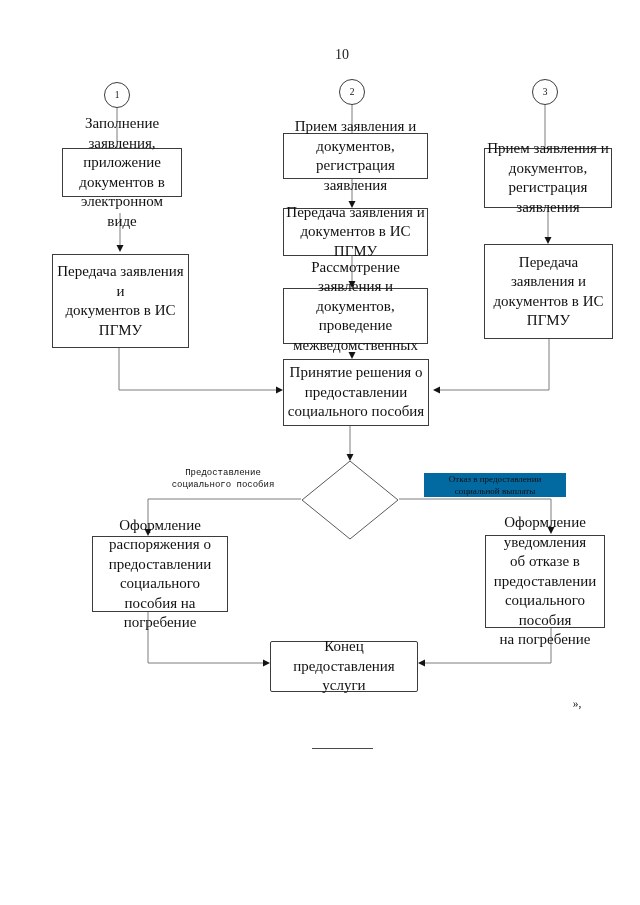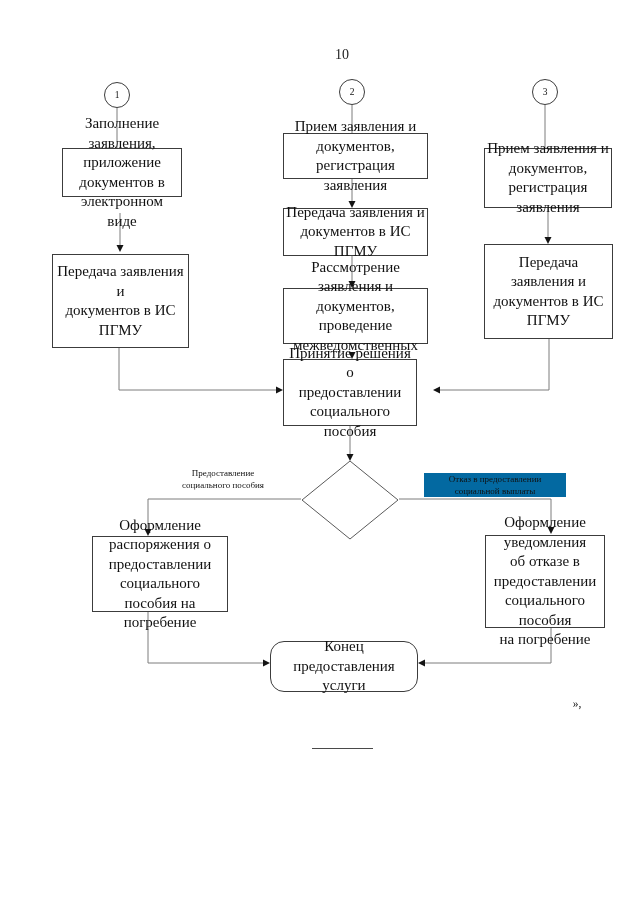--- a/index.html
+++ b/index.html
@@ -11,21 +11,21 @@
     position:absolute;left:330px;top:47px;width:24px;text-align:center;
     font-size:14px;color:#222;
   }
   svg.wires{position:absolute;left:0;top:0;}
   .box{
     position:absolute;border:1px solid #3c3c3c;background:#fff;
     display:flex;align-items:center;justify-content:center;
     text-align:center;font-size:15px;line-height:1.3;white-space:pre-line;
     padding:2px;box-sizing:border-box;color:#111;
   }
-  .terminator{border-radius:14px;}
+  .terminator{border-radius:2px;}
   .circle{
     position:absolute;width:26px;height:26px;border:1px solid #3c3c3c;
     border-radius:50%;background:#fff;display:flex;align-items:center;
     justify-content:center;font-size:9.5px;box-sizing:border-box;
   }
   .flabel{
     position:absolute;text-align:center;font-size:9px;line-height:1.35;
     white-space:pre-line;color:#111;
   }
   .flabel.bg{background:#0369a1;}
@@ -99,33 +99,33 @@
 
   <div class="box" style="left:283px;top:133px;width:145px;height:46px;">Прием заявления и
 документов, регистрация
 заявления</div>
   <div class="box" style="left:283px;top:208px;width:145px;height:48px;">Передача заявления и
 документов в ИС ПГМУ</div>
   <div class="box" style="left:283px;top:288px;width:145px;height:56px;">Рассмотрение заявления и
 документов, проведение
 межведомственных
 проверок</div>
-  <div class="box" style="left:283px;top:359px;width:134px;height:67px;">Принятие решения о
+  <div class="box" style="left:283px;top:359px;width:146px;height:67px;">Принятие решения о
 предоставлении
 социального пособия</div>
 
   <div class="box" style="left:484px;top:148px;width:128px;height:60px;">Прием заявления и
 документов,
 регистрация
 заявления</div>
   <div class="box" style="left:484px;top:244px;width:129px;height:95px;">Передача заявления и
 документов в ИС
 ПГМУ</div>
 
-  <div class="flabel" style="left:148px;top:467px;width:150px;">Предоставление
+  <div class="flabel" style="left:148px;top:467px;width:150px;font-family:Liberation Mono, monospace;">Предоставление
 социального пособия</div>
   <div class="flabel bg" style="left:424px;top:473px;width:142px;">Отказ в предоставлении
 социальной выплаты</div>
 
   <div class="box" style="left:92px;top:536px;width:136px;height:76px;">Оформление
 распоряжения о
 предоставлении
 социального пособия на
 погребение</div>
   <div class="box" style="left:485px;top:535px;width:120px;height:93px;">Оформление

